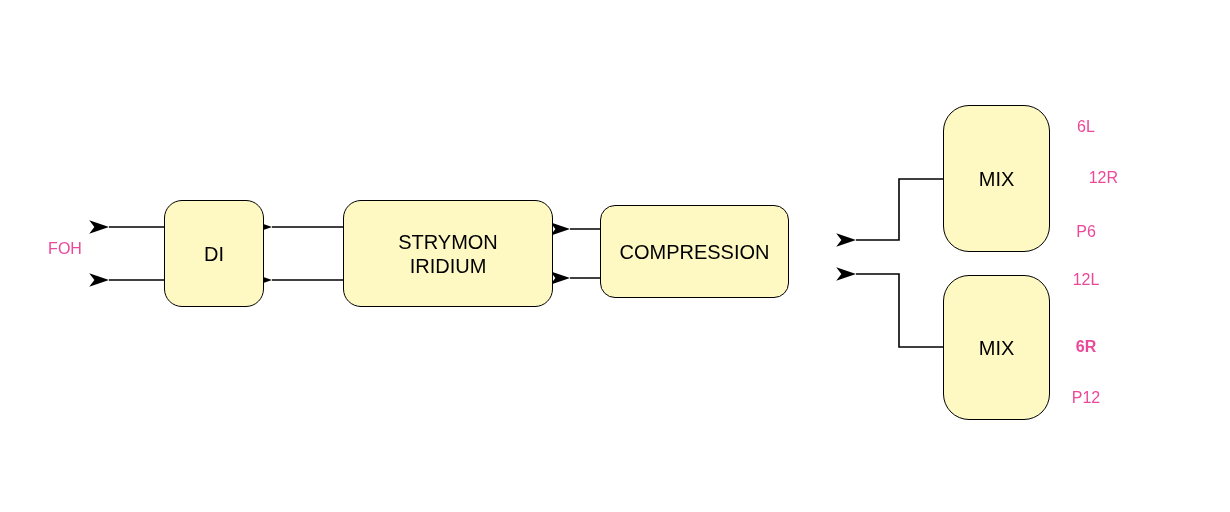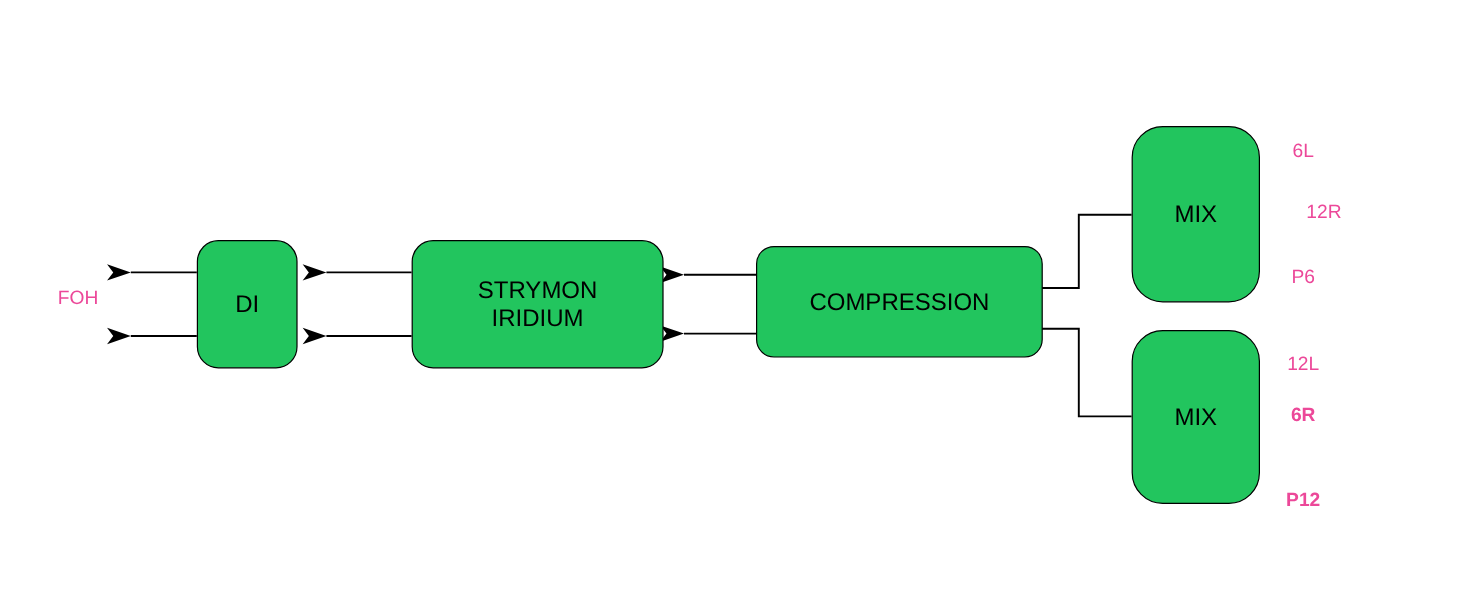--- a/index.html
+++ b/index.html
@@ -25,61 +25,61 @@
     pointer-events: none;
   }
   .connector {
     fill: none;
     stroke: #000000;
     stroke-width: 1.6;
   }
   .node {
     position: absolute;
     box-sizing: border-box;
-    background: #22c55e;
+    background: #fef9c3;
     border: 1.6px solid #000000;
     display: flex;
     align-items: center;
     justify-content: center;
     text-align: center;
     font-size: 20px;
     line-height: 1.2;
     color: #000000;
   }
   #node-di {
-    left: 164px; top: 200px; width: 84px; height: 107px; border-radius: 18px;
+    left: 164px; top: 200px; width: 100px; height: 107px; border-radius: 18px;
   }
   #node-strymon {
     left: 343px; top: 200px; width: 210px; height: 107px; border-radius: 18px;
     white-space: pre-line;
   }
   #node-compression {
-    left: 630px; top: 205px; width: 239px; height: 93px; border-radius: 15px;
+    left: 600px; top: 205px; width: 189px; height: 93px; border-radius: 15px;
   }
   #node-mix-top {
     left: 943px; top: 105px; width: 107px; height: 147px; border-radius: 26px;
   }
   #node-mix-bottom {
     left: 943px; top: 275px; width: 107px; height: 145px; border-radius: 26px;
   }
   .float-label {
     position: absolute;
     font-size: 16px;
     line-height: 24px;
     color: #ec4899;
     text-align: center;
   }
   #label-foh { left: 38px; top: 237px; width: 54px; }
   .port-label { left: 1054px; width: 64px; }
   #port-6l  { top: 115px; }
   #port-12r { top: 166px; text-align: right; }
   #port-p6  { top: 220px; }
-  #port-12l { top: 292px; }
+  #port-12l { top: 268px; }
   #port-6r  { top: 335px; font-weight: bold; }
-  #port-p12 { top: 406px; font-weight: bold; }
+  #port-p12 { top: 386px; }
 </style>
 </head>
 <body>
 
 <div id="canvas">
 
   <svg id="connector-layer" viewBox="0 0 1230 512" xmlns="http://www.w3.org/2000/svg">
     <defs>
       <marker id="arrowhead" markerUnits="userSpaceOnUse" markerWidth="22" markerHeight="16" viewBox="0 0 20 14" refX="1.5" refY="7" orient="auto">
         <path d="M 19.5 0.8 L 1.5 7 L 19.5 13.2 L 14.8 7 Z" fill="#000000"></path>

